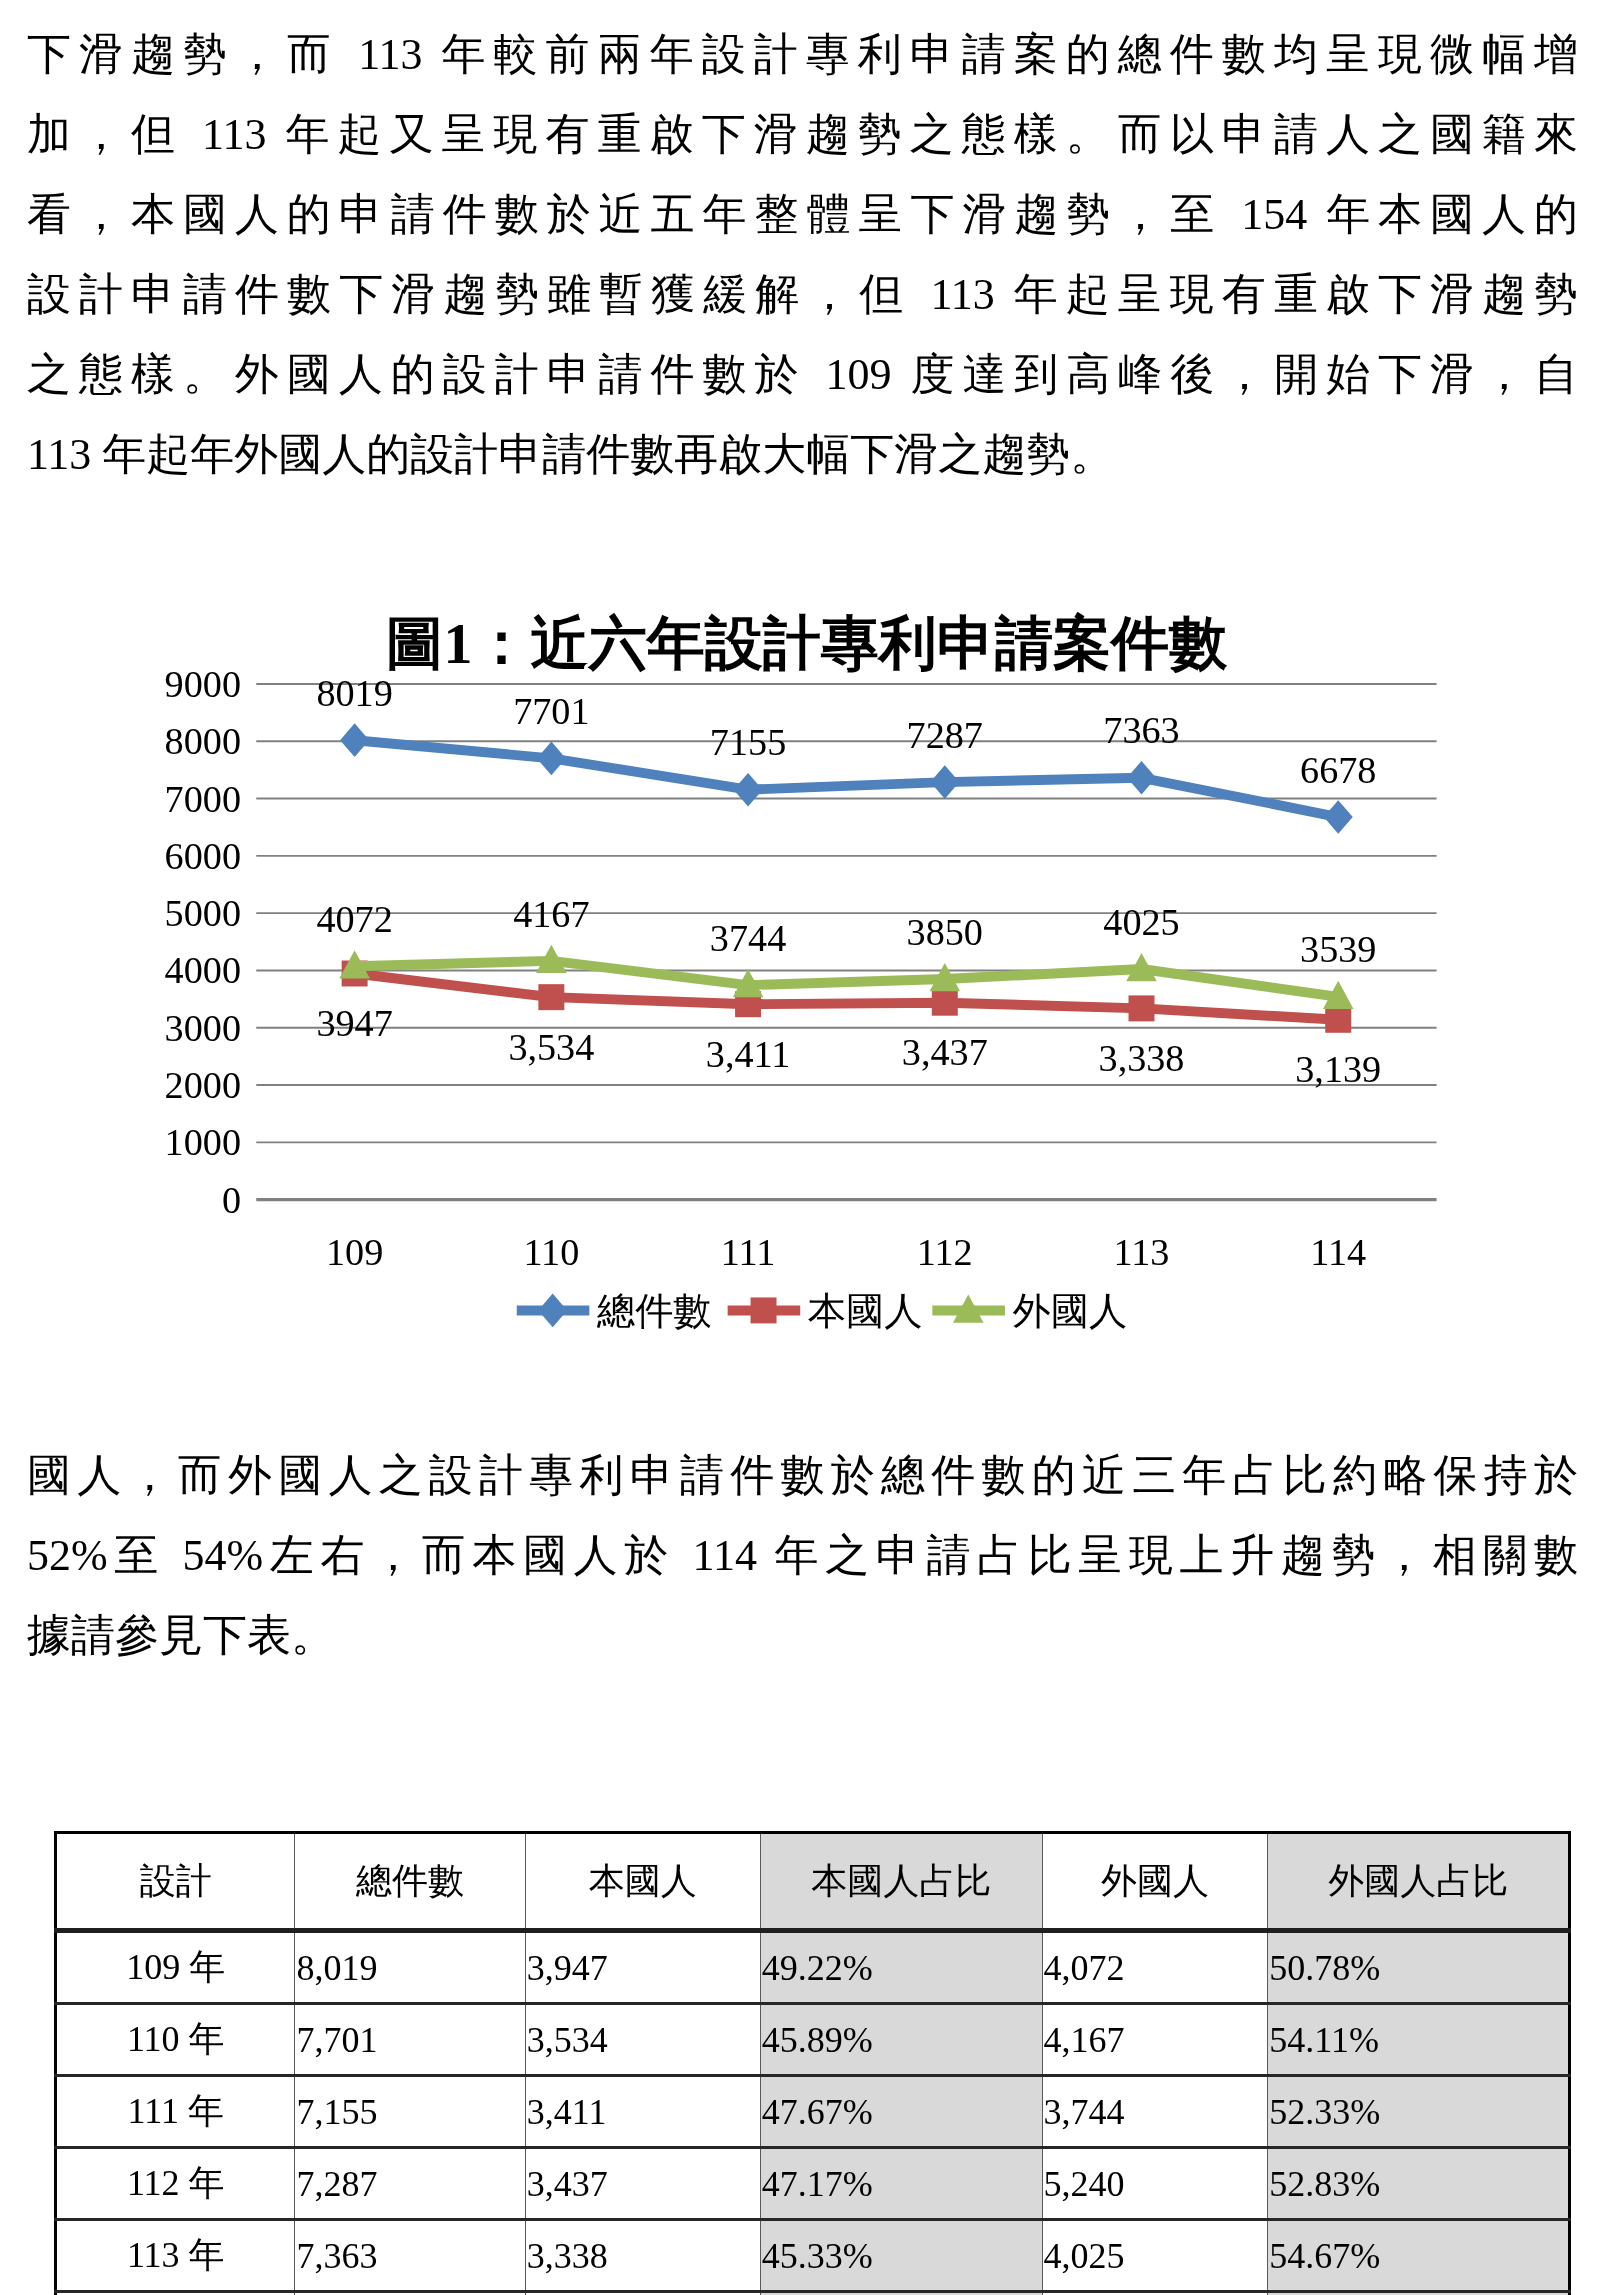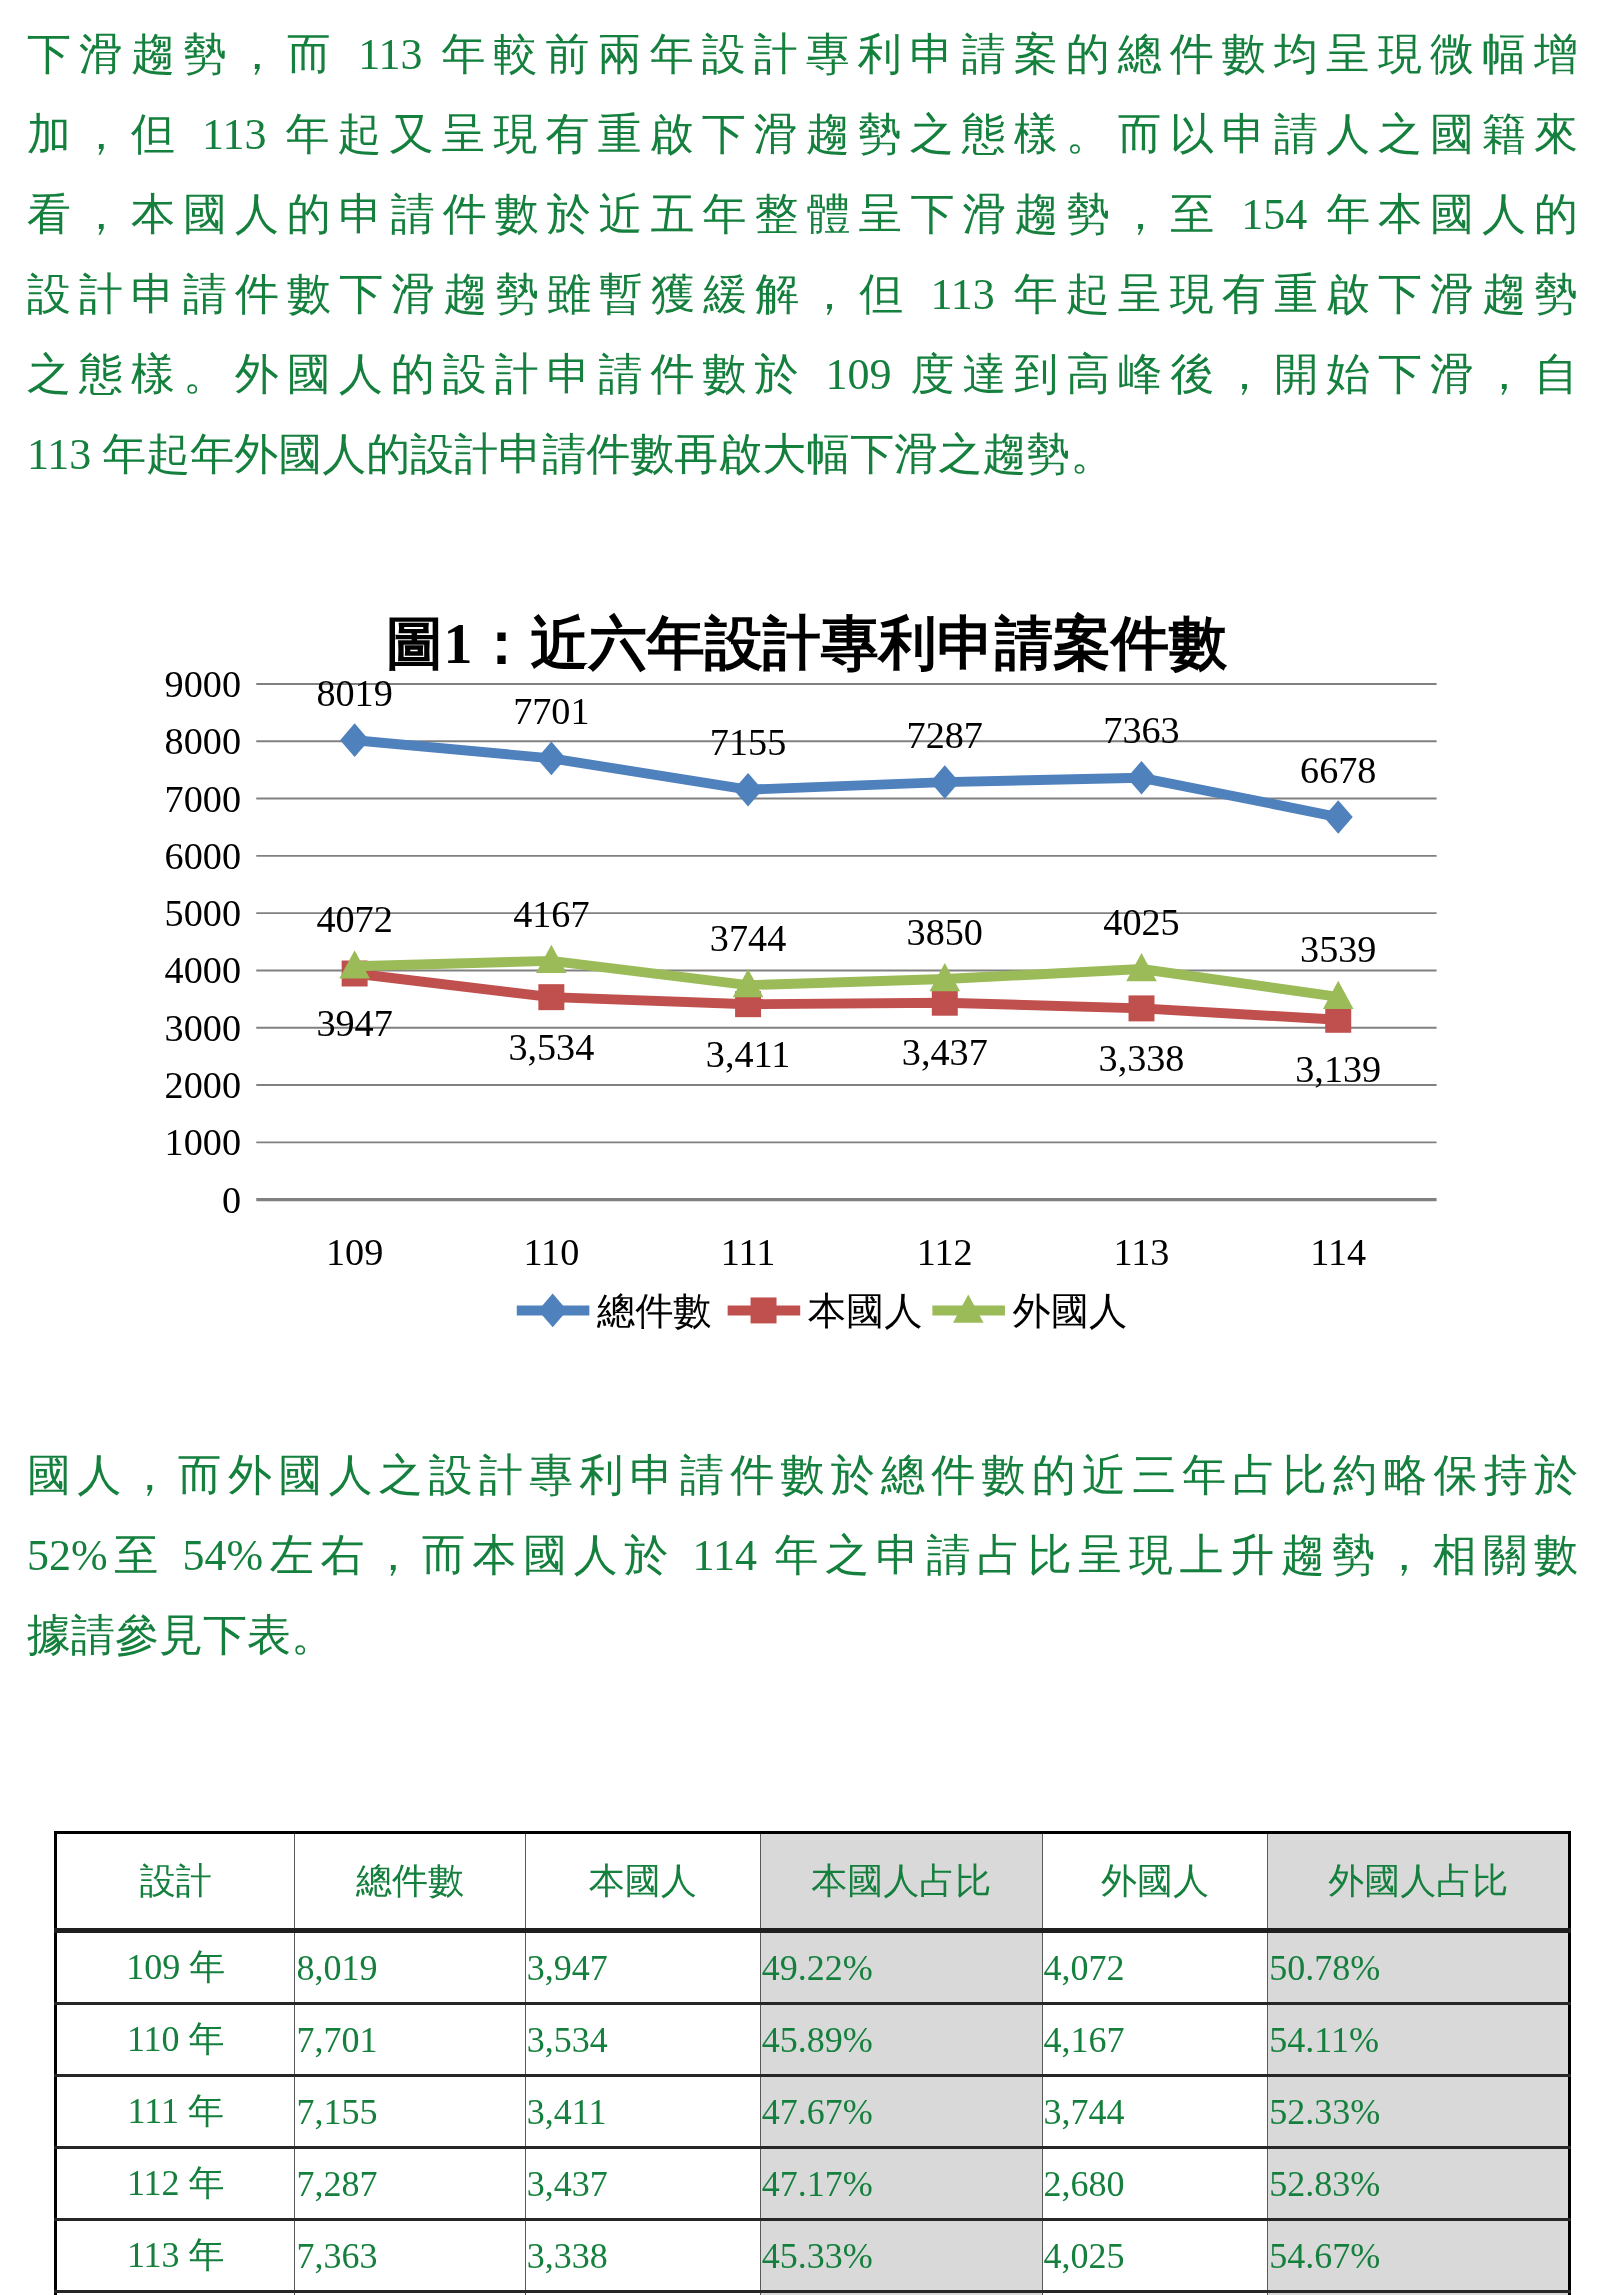--- a/index.html
+++ b/index.html
@@ -2,21 +2,21 @@
 <html style="font-size:12.2px"><head>
 <meta charset="utf-8">
 <style>
   html,body { margin:0; padding:0; background:#ffffff; }
   .page {
     position:relative;
     width:1605px;
     height:2295px;
     overflow:hidden;
     background:#ffffff;
-    color:#15803d;
+    color:#000000;
     font-family:"Liberation Serif","DejaVu Serif",serif;
   }
   
   .para {
     position:absolute;
     left:27px;
     right:27px;
     font-size:44px;
     line-height:80px;
   }
@@ -212,21 +212,21 @@
           <td class="num">3,411</td>
           <td class="num shaded">47.67%</td>
           <td class="num">3,744</td>
           <td class="num shaded">52.33%</td>
         </tr>
         <tr>
           <td class="year">112 年</td>
           <td class="num">7,287</td>
           <td class="num">3,437</td>
           <td class="num shaded">47.17%</td>
-          <td class="num">2,680</td>
+          <td class="num">5,240</td>
           <td class="num shaded">52.83%</td>
         </tr>
         <tr>
           <td class="year">113 年</td>
           <td class="num">7,363</td>
           <td class="num">3,338</td>
           <td class="num shaded">45.33%</td>
           <td class="num">4,025</td>
           <td class="num shaded">54.67%</td>
         </tr>

